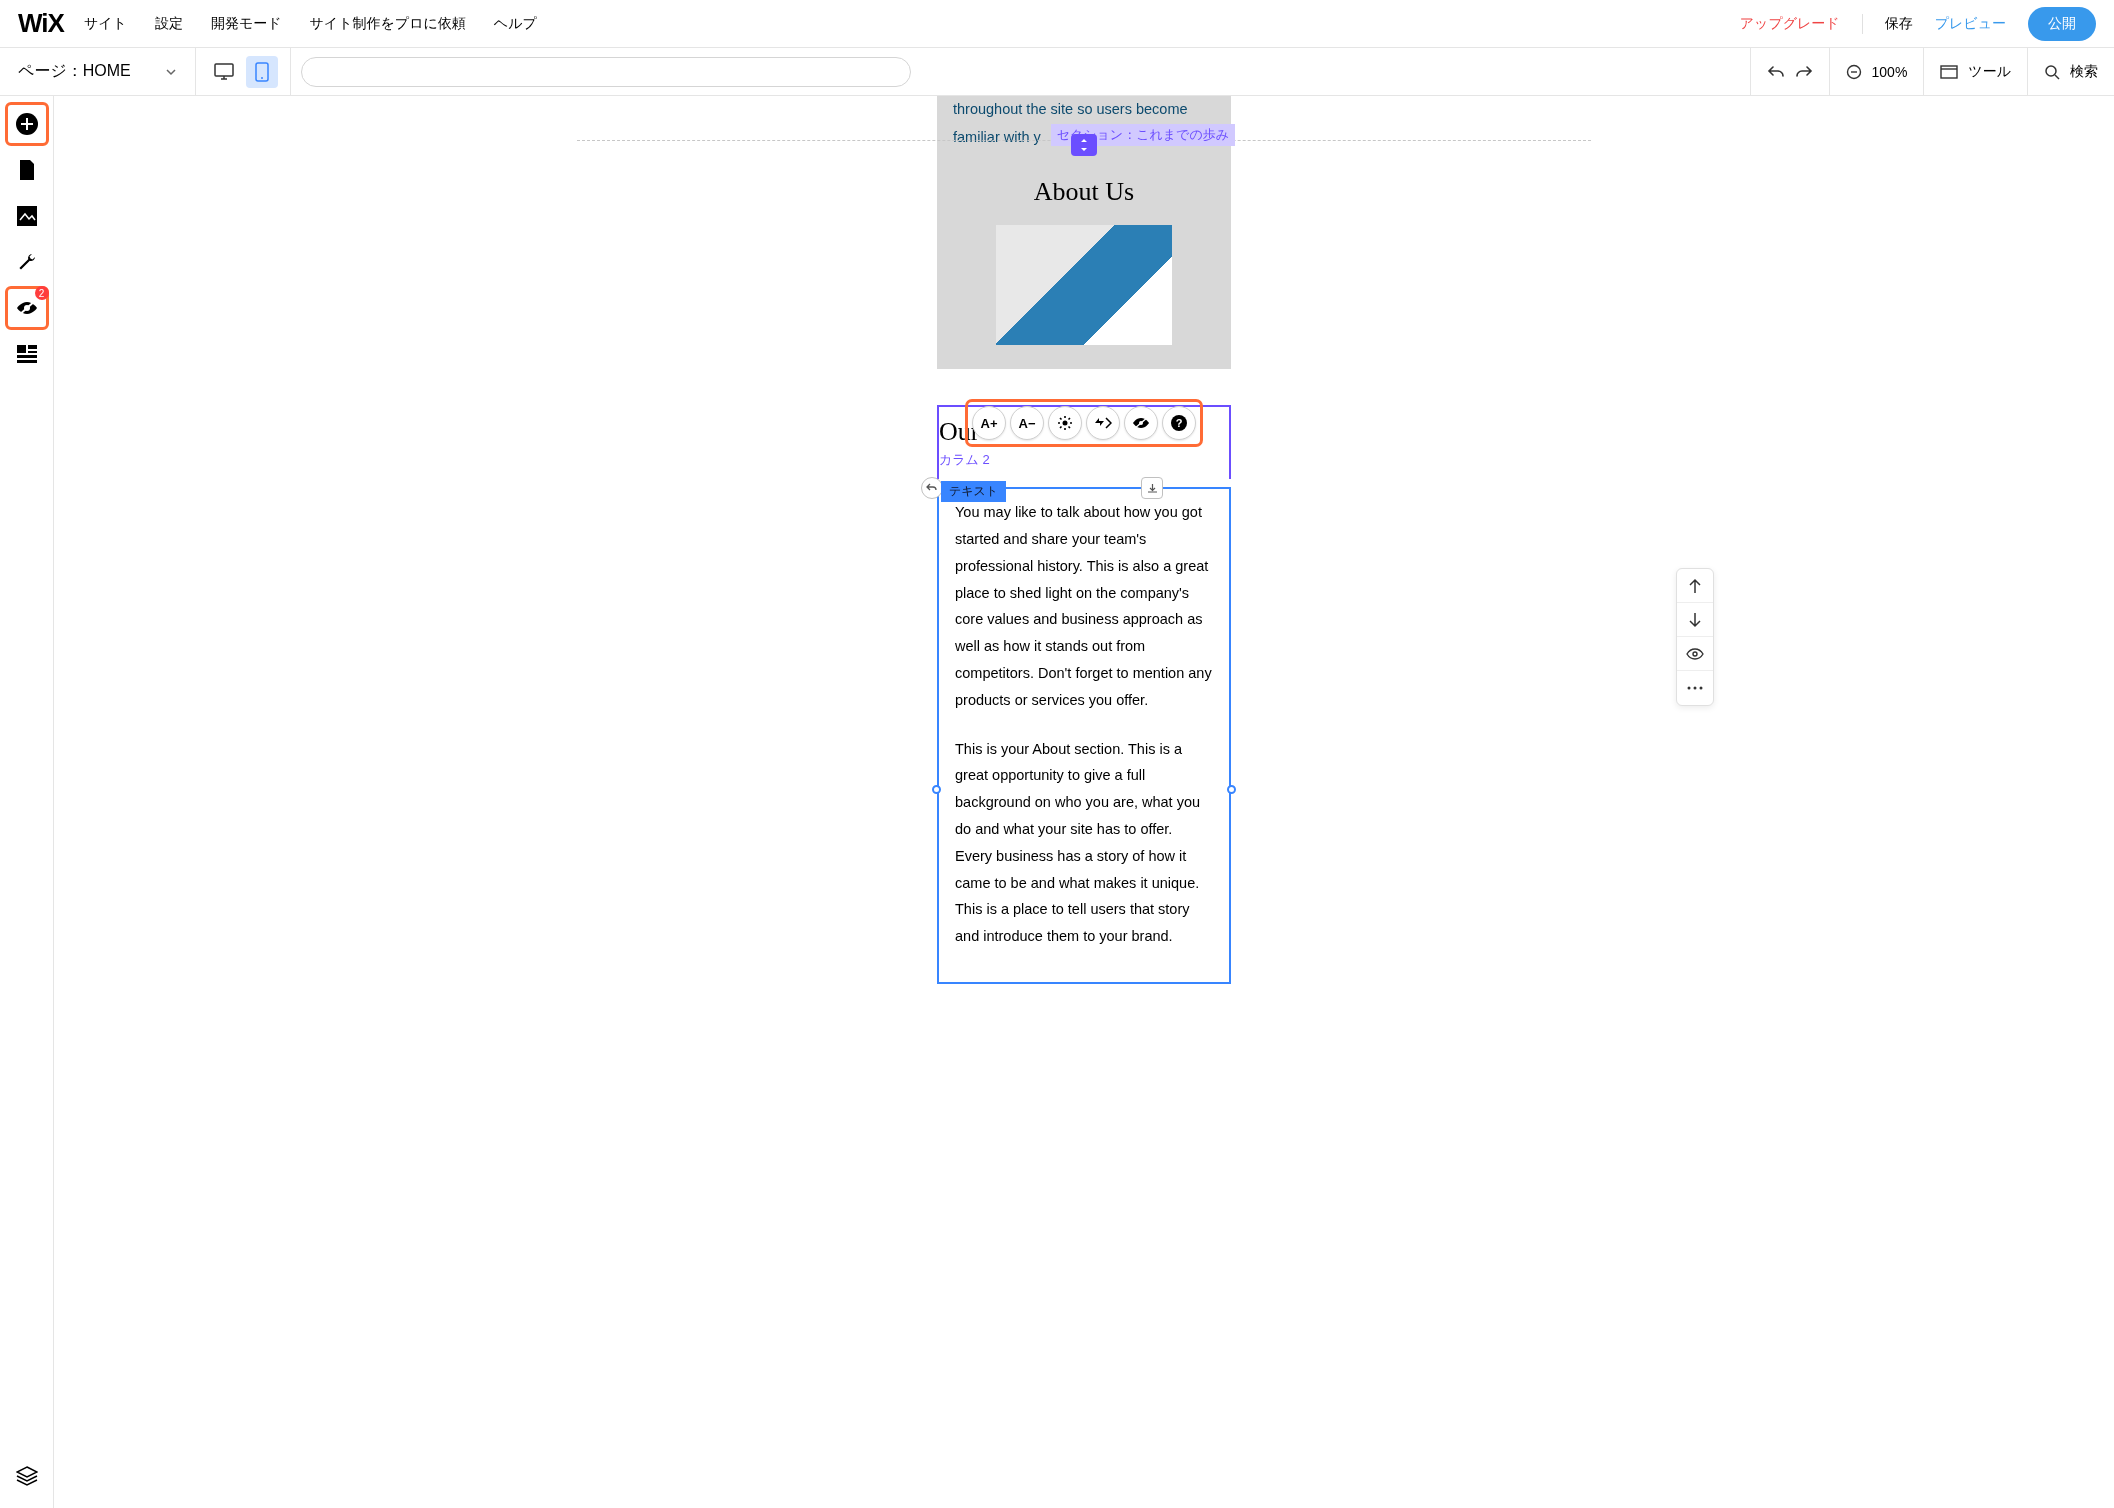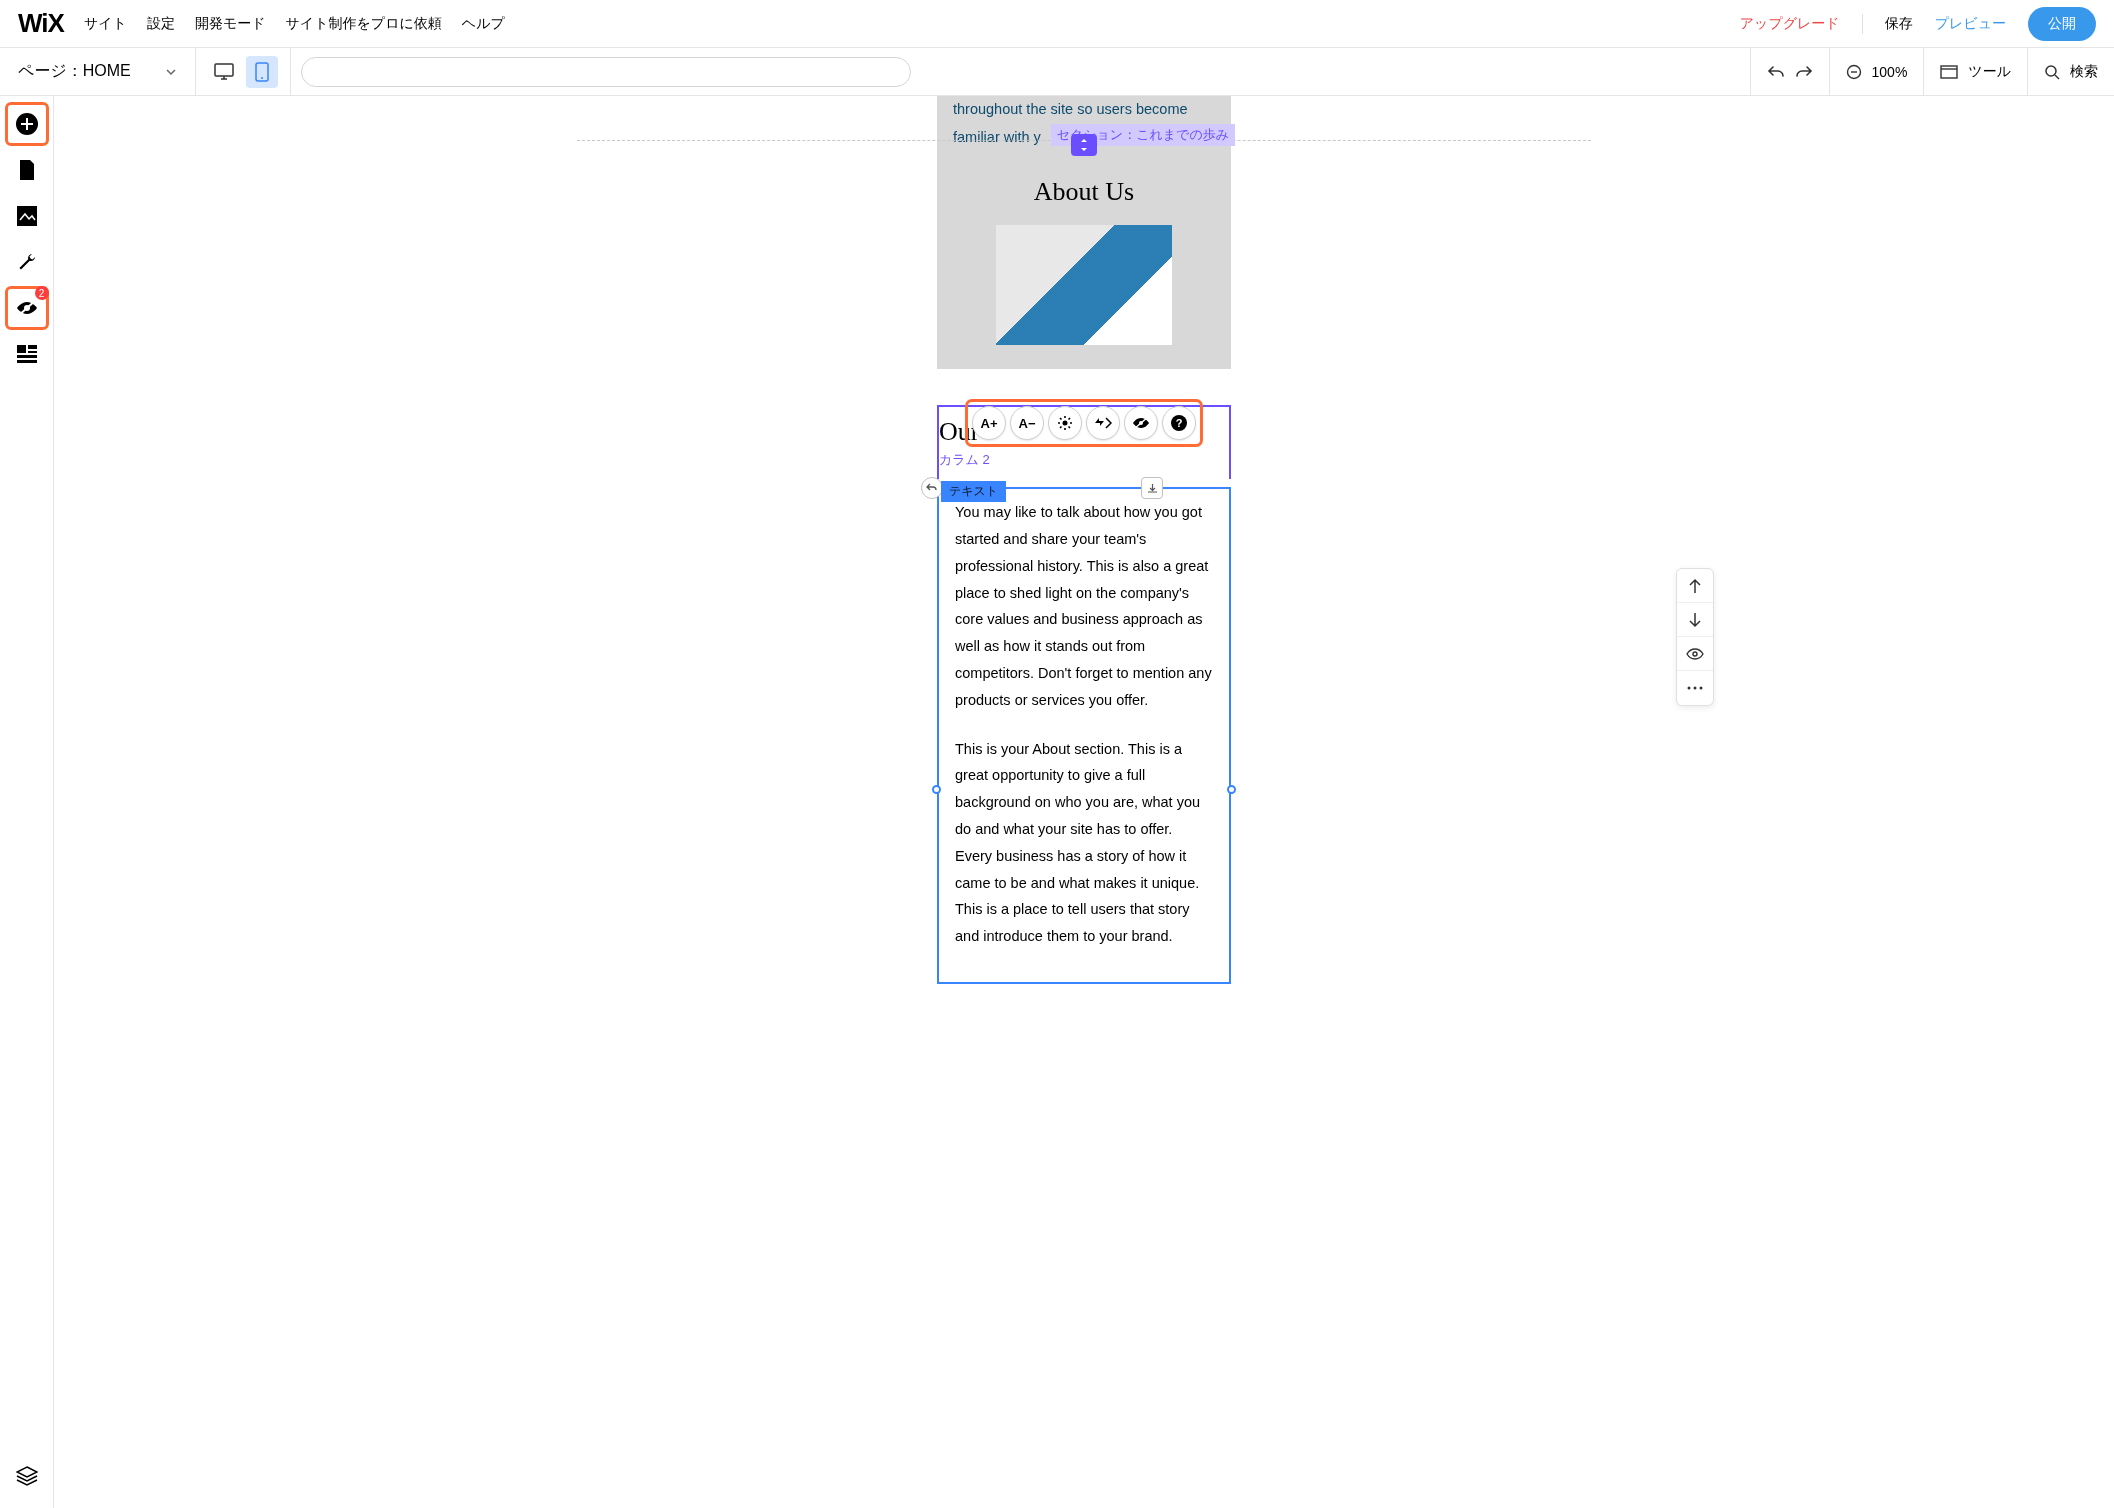--- a/index.html
+++ b/index.html
@@ -1,21 +1,21 @@
 <!DOCTYPE html>
 <html><head>
 <meta charset="utf-8">
 <style>
 * { margin: 0; padding: 0; box-sizing: border-box; font-family: -apple-system, BlinkMacSystemFont, "Helvetica Neue", Arial, sans-serif; }
 body { background: #fff; overflow: hidden; }
 
 
 .topbar { display: flex; align-items: center; height: 48px; border-bottom: 1px solid #e5e5e5; padding: 0 18px; }
 .logo { font-weight: 900; font-size: 26px; letter-spacing: -1px; margin-right: 20px; }
-.menu { display: flex; gap: 20px; }
+.menu { display: flex; gap: 28px; }
 .menu-item { font-size: 14px; cursor: pointer; }
 .topbar-right { margin-left: auto; display: flex; align-items: center; gap: 22px; }
 .upgrade { color: #ef4444; font-size: 14px; cursor: pointer; }
 .save { font-size: 14px; cursor: pointer; }
 .preview { color: #3899ec; font-size: 14px; cursor: pointer; }
 .publish { background: #3899ec; color: #fff; border-radius: 18px; padding: 8px 20px; font-size: 14px; cursor: pointer; }
 .divider-v { width: 1px; height: 20px; background: #e0e0e0; }
 
 
 .secondbar { display: flex; align-items: center; height: 48px; border-bottom: 1px solid #e5e5e5; }

